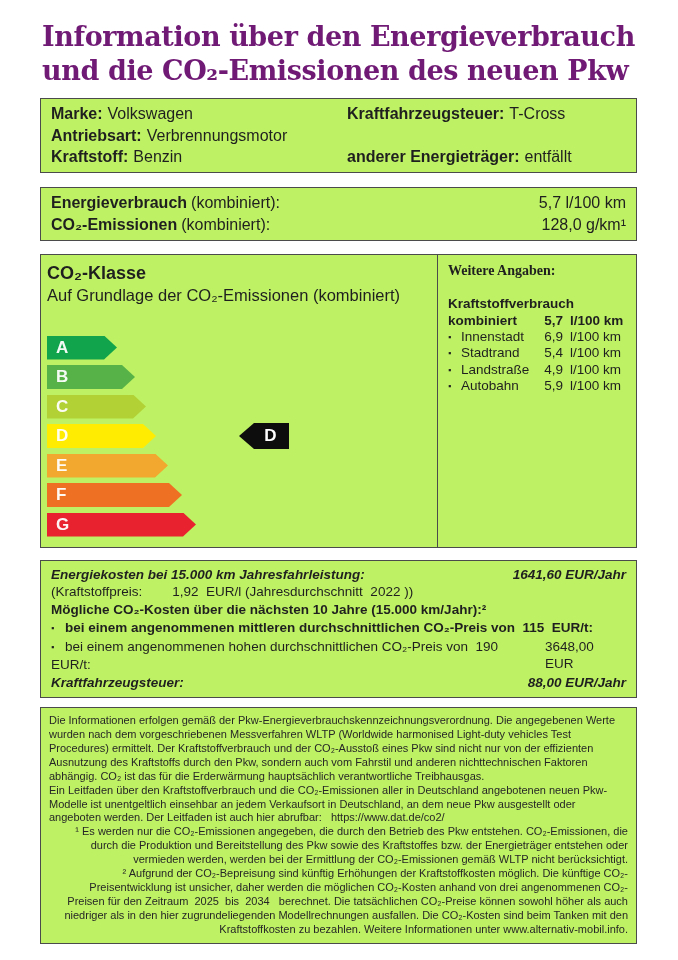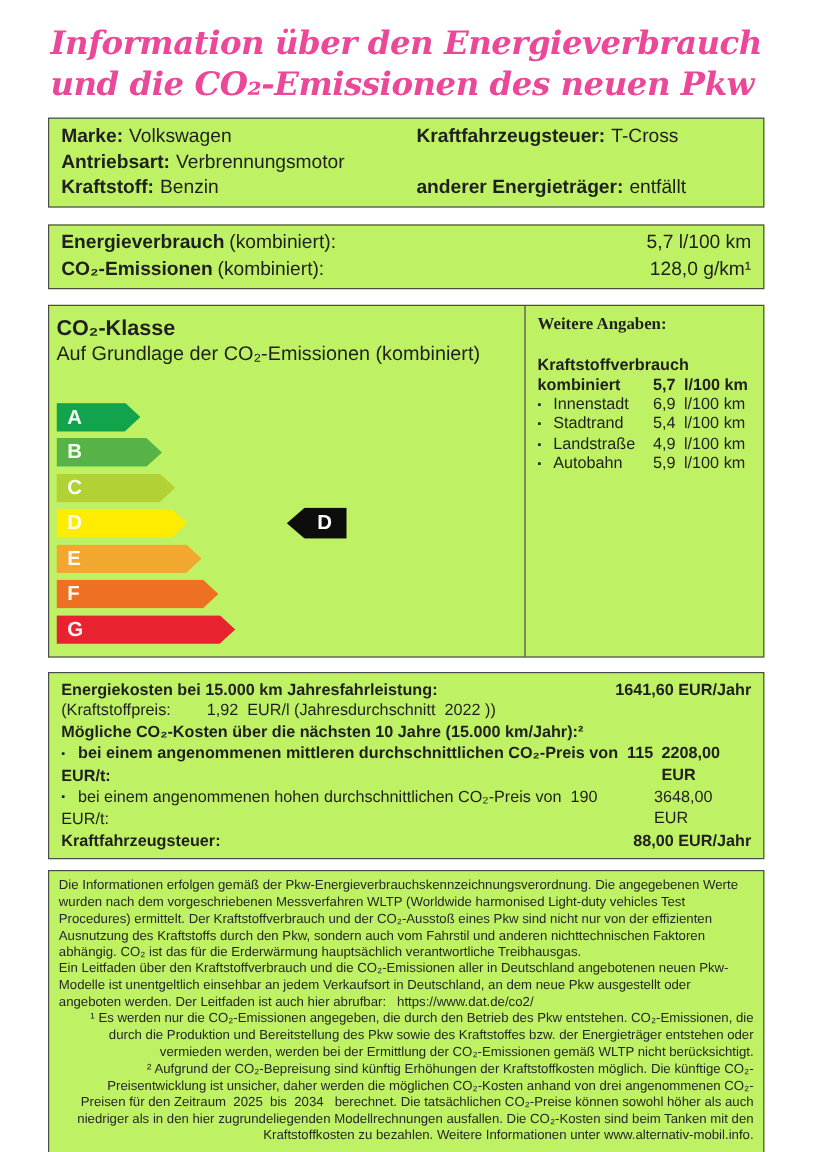--- a/index.html
+++ b/index.html
@@ -5,22 +5,22 @@
   html,body{margin:0;padding:0;background:#ffffff;}
   body{
     width:678px;height:960px;position:relative;overflow:hidden;
     font-family:"Liberation Sans","DejaVu Sans",sans-serif;
     color:#1f1f1f;-webkit-font-smoothing:antialiased;
   }
   .page{padding:20px 41px 0 40px;}
   
   .title{
     font-family:"DejaVu Serif","Liberation Serif",serif;
-    font-weight:700;font-size:27px;line-height:34px;color:#ec4899;
-    letter-spacing:-0.4px;margin-left:2px;font-style:italic;
+    font-weight:700;font-size:27px;line-height:34px;color:#701a75;
+    letter-spacing:-0.4px;margin-left:2px;
   }
   
   .box{
     border:1.5px solid #4b4b4b;box-sizing:border-box;width:597px;background:#bef264;
   }
   .b{font-weight:700;}
   
   .box-vehicle{margin-top:10px;padding:4px 10px;font-size:16px;line-height:21.5px;}
   .veh-row{display:grid;grid-template-columns:296px 1fr;}
   .veh-row .lbl{font-weight:700;}
@@ -51,21 +51,21 @@
   .co2-right{width:199px;border-left:1.5px solid #4b4b4b;padding:7px 9px 0 10px;box-sizing:border-box;}
   .wa-title{font-size:14px;font-weight:700;line-height:18px;font-family:Liberation Serif, serif;}
   .wa-heading{font-size:13.5px;font-weight:700;line-height:17px;margin-top:15px;}
   .wa-row{display:grid;grid-template-columns:1fr 30px 64px;font-size:13.5px;line-height:16.5px;}
   .wa-row.combined{font-weight:700;line-height:17px;}
   .wa-val{text-align:right;}
   .wa-unit{padding-left:7px;}
   .wa-name .bullet{display:inline-block;width:13px;font-size:9px;vertical-align:1px;color:#1f1f1f;}
   
   .box-costs{margin-top:12px;padding:5px 10px;font-size:13.5px;line-height:17.8px;}
-  .cost-row{display:flex;justify-content:space-between;}
+  .cost-row{display:flex;justify-content:space-between;font-style:italic;}
   .cost-left{white-space:pre-wrap;}
   .cost-bullet{display:flex;justify-content:space-between;}
   .cost-bullet .bl{white-space:pre-wrap;}
   .cost-bullet .bullet{display:inline-block;width:14px;font-size:9px;vertical-align:1px;}
   
   .box-fine{margin-top:9px;padding:6px 8px;font-size:11px;line-height:13.9px;color:#262626;}
   .box-fine p{margin:0;white-space:pre-wrap;}
   .box-fine p.footnote{padding-left:8px;text-indent:-8px;text-align:right;}
 </style>
 </head>
@@ -168,21 +168,20 @@
 
   <div class="box box-costs">
     <div class="cost-row b">
       <span>Energiekosten bei 15.000 km Jahresfahrleistung:</span>
       <span>1641,60 EUR/Jahr</span>
     </div>
     <div class="cost-left">(Kraftstoffpreis:        1,92  EUR/l (Jahresdurchschnitt  2022 ))</div>
     <div class="b">Mögliche CO₂-Kosten über die nächsten 10 Jahre (15.000 km/Jahr):²</div>
     <div class="cost-bullet b">
       <span class="bl"><span class="bullet">▪</span><span>bei einem angenommenen mittleren durchschnittlichen CO₂-Preis von  115  EUR/t:</span></span>
-      <span>2208,00 EUR</span>
     </div>
     <div class="cost-bullet">
       <span class="bl"><span class="bullet">▪</span><span>bei einem angenommenen hohen durchschnittlichen CO₂-Preis von  190  EUR/t:</span></span>
       <span>3648,00 EUR</span>
     </div>
     <div class="cost-row b">
       <span>Kraftfahrzeugsteuer:</span>
       <span>88,00 EUR/Jahr</span>
     </div>
   </div>

